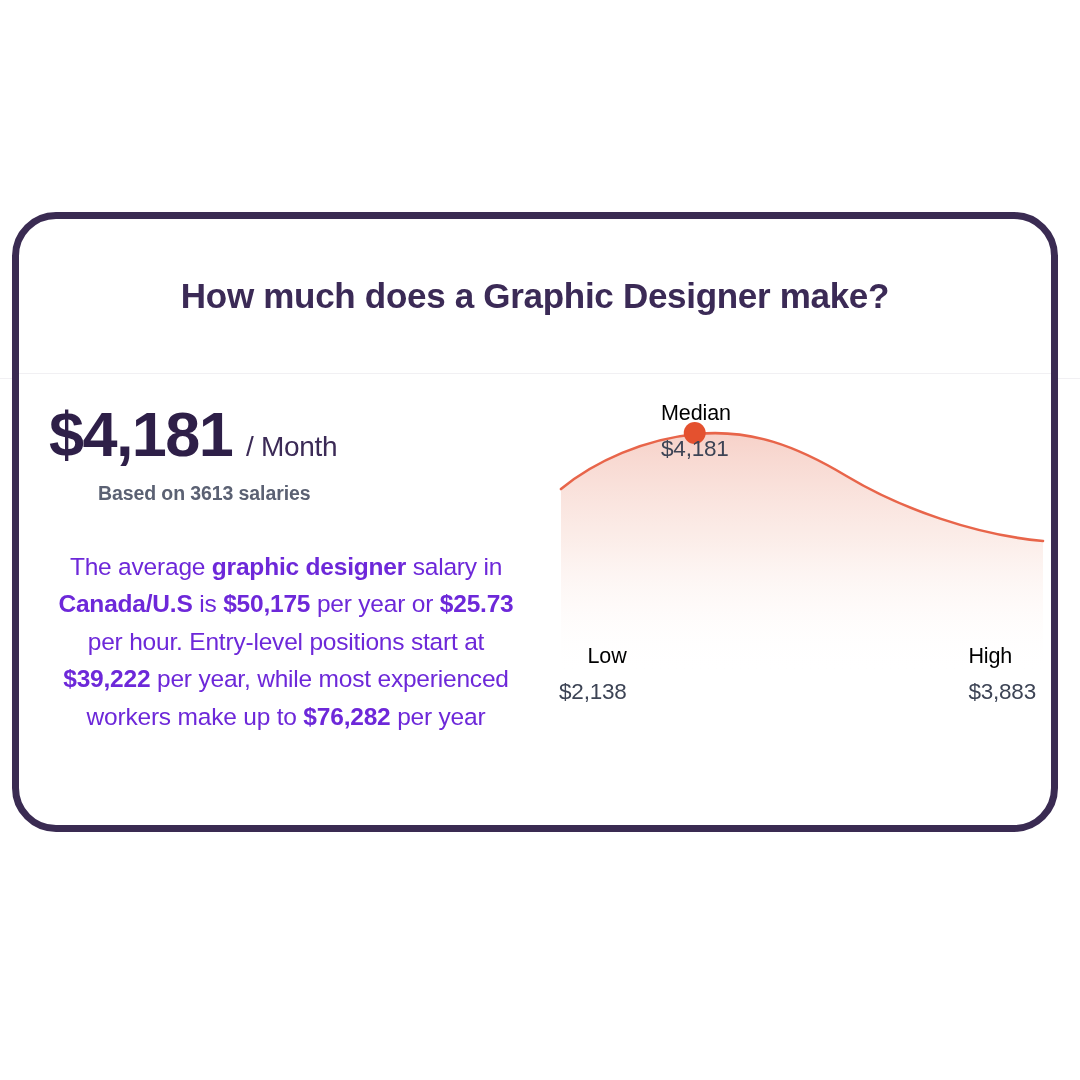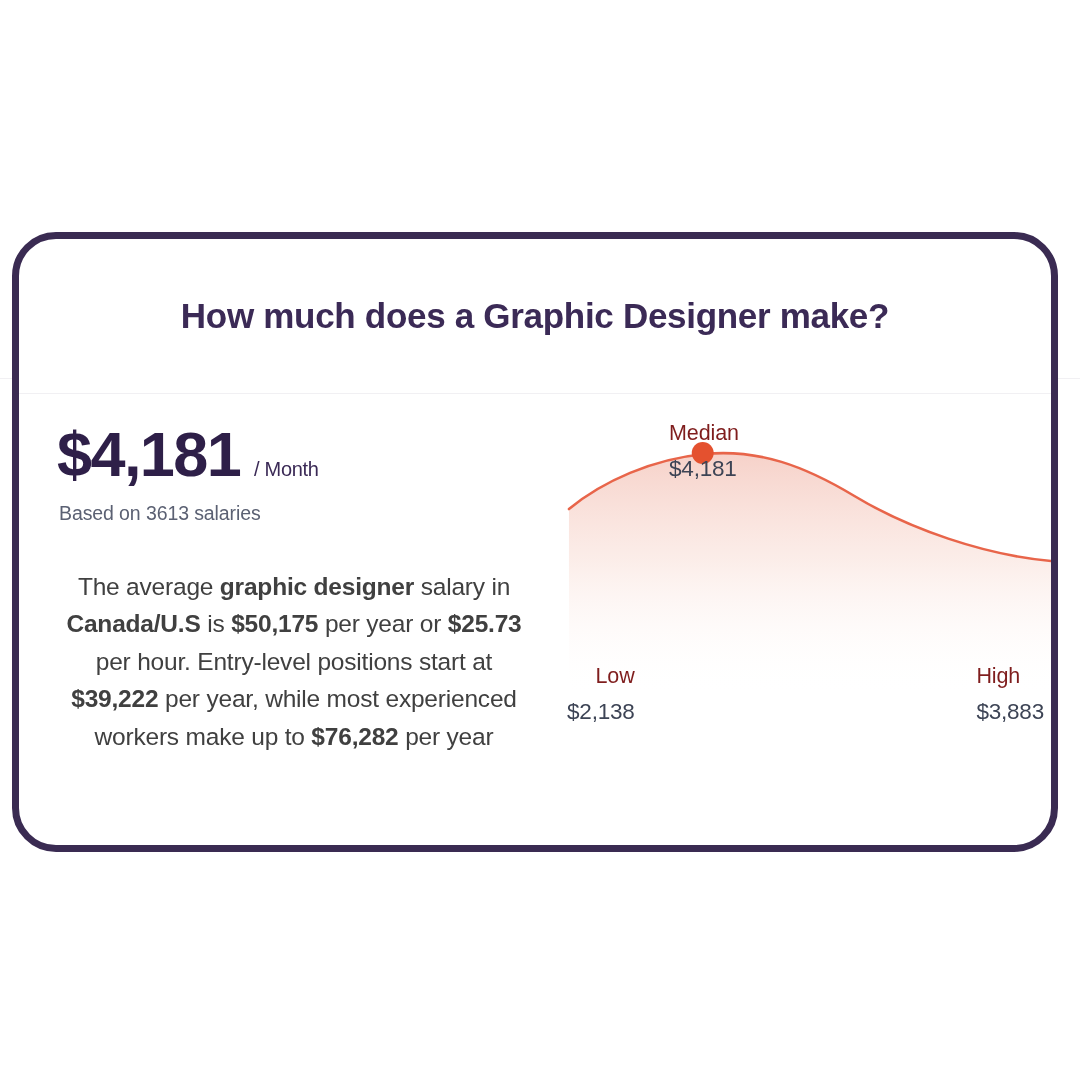--- a/index.html
+++ b/index.html
@@ -23,21 +23,21 @@
     width: 1080px;
     height: 1px;
     background: #f1f0f3;
     z-index: 1;
   }
 
   
   #salary-card {
     position: absolute;
     left: 12px;
-    top: 232px;
+    top: 212px;
     width: 1046px;
     height: 620px;
     box-sizing: border-box;
     border: 7px solid #3a2b52;
     border-radius: 44px;
     background: #ffffff;
     z-index: 2;
     overflow: hidden;
   }
 
@@ -65,21 +65,20 @@
 
   
   #card-body {
     position: absolute;
     left: 0;
     top: 156px;
     width: 100%;
     height: 398px;
     display: flex;
     align-items: flex-start;
-    padding-left: 8px;
   }
 
   
   #summary-col {
     width: 528px;
     flex: 0 0 528px;
     padding: 28px 18px 0 24px;
     box-sizing: border-box;
   }
   #amount-row {
@@ -89,38 +88,39 @@
     padding-left: 6px;
   }
   #amount-value {
     font-size: 63px;
     font-weight: 700;
     color: #2e1f48;
     letter-spacing: -1.6px;
     line-height: 1;
   }
   #amount-period {
-    font-size: 20px;
+    font-size: 28px;
     font-weight: 400;
     color: #3b2a56;
     letter-spacing: -0.3px;
   }
   #amount-basis {
     margin-top: 16px;
     padding-left: 8px;
     font-size: 19.5px;
-    font-weight: 400;
+    font-weight: 700;
     color: #5b6173;
     letter-spacing: -0.1px;
+    margin-left: 47px;
   }
   #summary-paragraph {
     margin-top: 43px;
     font-size: 24.5px;
     line-height: 1.53;
-    color: #404040;
+    color: #6d28d9;
     text-align: center;
     letter-spacing: -0.2px;
     padding: 0 4px;
   }
   #summary-paragraph b {
     font-weight: 700;
   }
 
   
   #chart-col {
@@ -135,21 +135,21 @@
     width: 100%;
     height: 100%;
     display: block;
   }
   .chart-label {
     position: absolute;
     line-height: 1.28;
   }
   .chart-label .lbl {
     font-size: 21.5px;
-    color: #7f1d1d;
+    color: #000000;
     letter-spacing: -0.1px;
     display: block;
   }
   .chart-label .val {
     font-size: 22.5px;
     color: #3d4455;
     letter-spacing: -0.2px;
     display: block;
     margin-top: 7px;
   }

